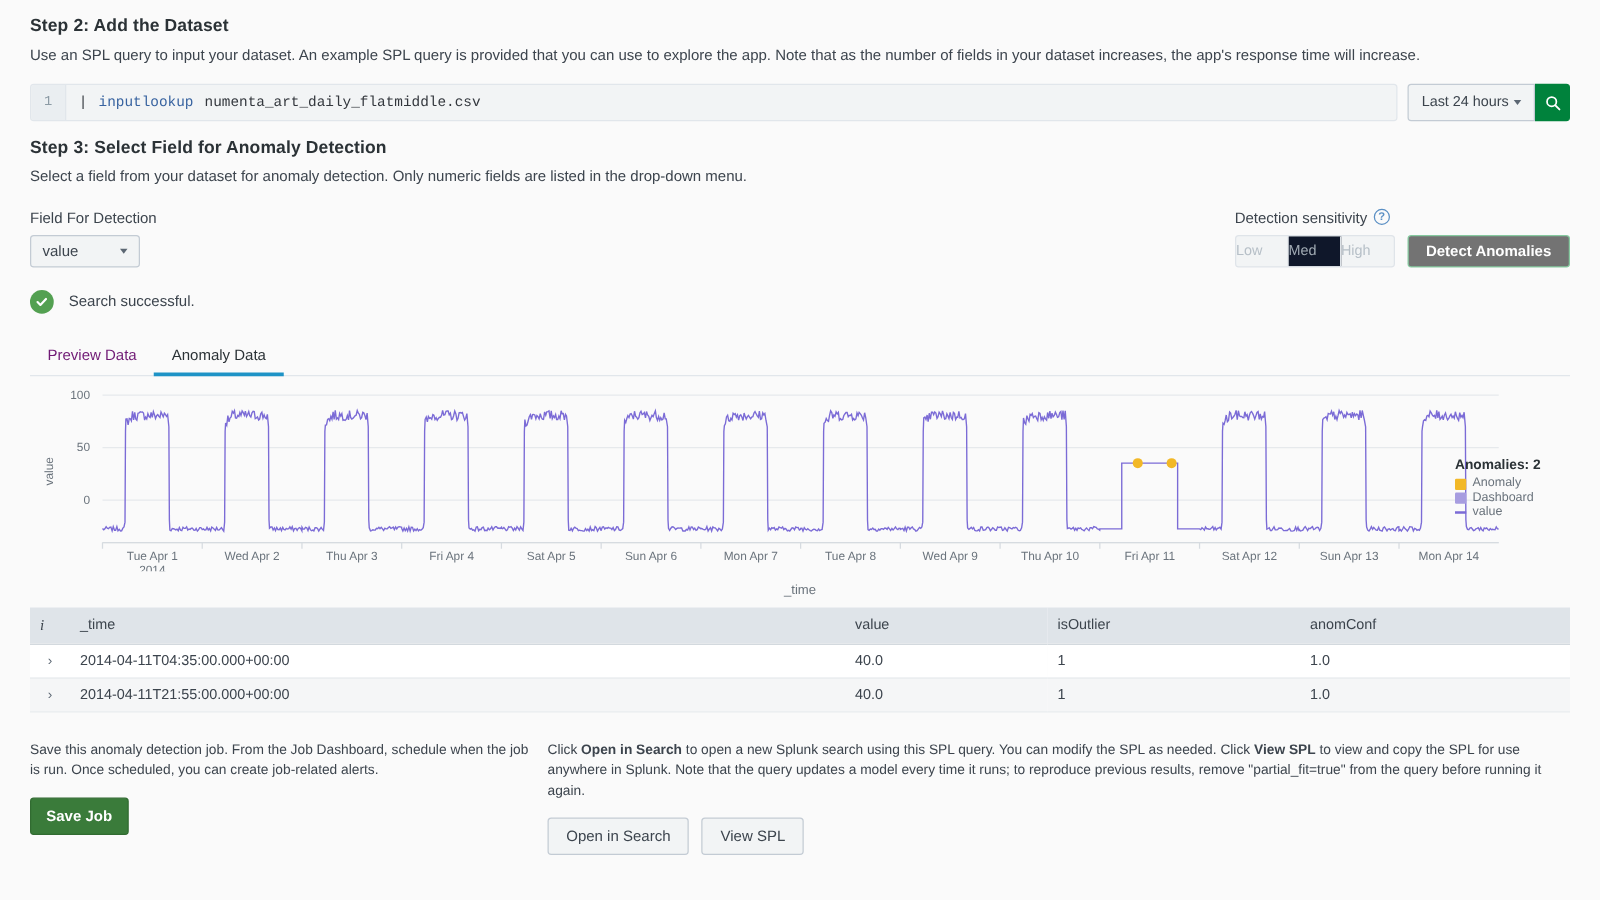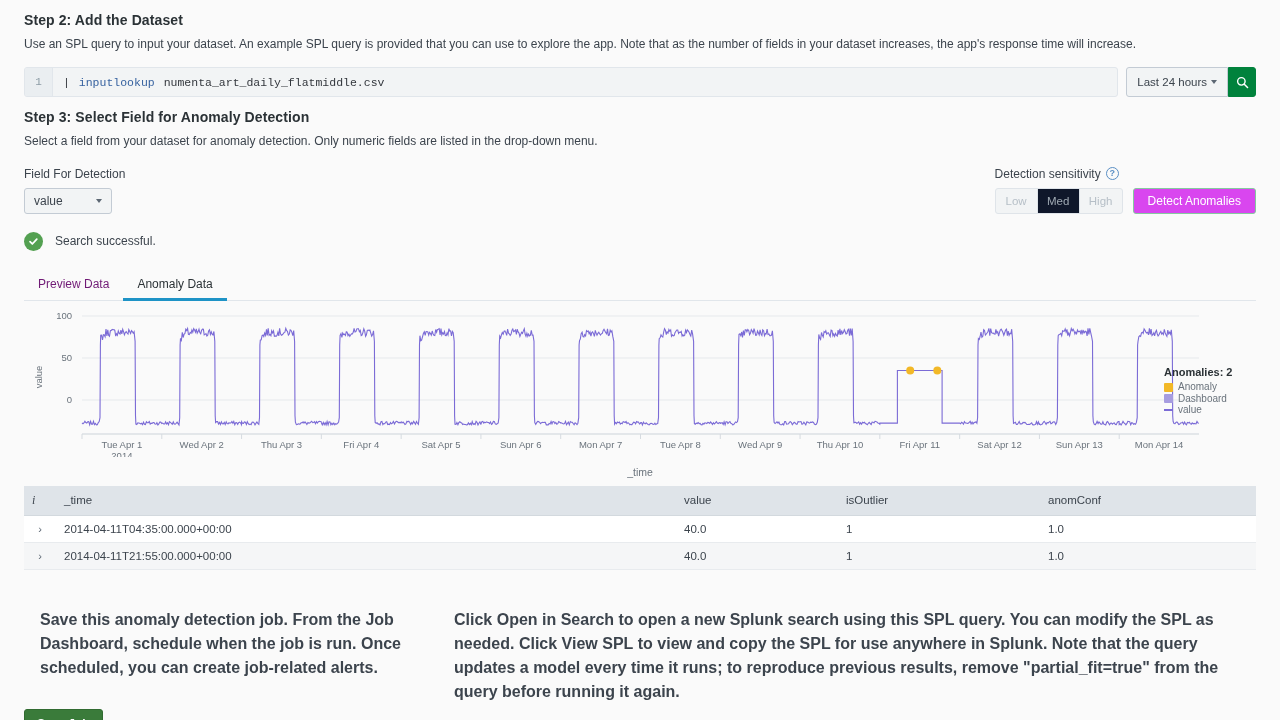--- a/index.html
+++ b/index.html
@@ -78,29 +78,29 @@
     width:13px; height:13px; border-radius:50%;
     border:1px solid #5a8fc4; color:#5a8fc4;
     font-size:9px; line-height:11px; text-align:center; font-weight:bold;
   }
   .sens-controls { display:flex; align-items:center; gap:10px; }
   .segmented {
     display:flex; border:1px solid #dfe4e9; border-radius:3px; overflow:hidden;
     background:#f2f4f5;
   }
   .segmented div {
-    width:42px; height:24px; line-height:24px; text-align:center;
+    width:42px; height:24px; line-height:24px; 
     font-size:11.5px; color:#b6bfc7; border-right:1px solid #dfe4e9;
   }
   .segmented div:last-child { border-right:none; }
   .segmented div.active { background:#0f172a; color:#a0aab3; }
   .detect-btn {
     height:26px; padding:0 14px; line-height:25px;
-    background:#d946ef; border:1px solid #85c99f; border-radius:3px;
-    color:#ffffff; font-size:12px; font-weight:normal; text-align:right;
+    background:#737373; border:1px solid #85c99f; border-radius:3px;
+    color:#ffffff; font-size:12px; font-weight:bold; text-align:right;
   }
 
   
   .status-row { display:flex; align-items:center; gap:12px; margin-top:18px; }
   .status-icon {
     width:19px; height:19px; border-radius:50%; background:#53a051;
     display:flex; align-items:center; justify-content:center;
   }
   .status-text { font-size:12px; color:#3c444d; }
 
@@ -144,21 +144,21 @@
   th.c-value, td.c-value { width:162px; }
   th.c-outlier, td.c-outlier { width:202px; }
   .info-i { font-style:italic; font-family:"Liberation Serif", serif; font-size:12px; color:#3c444d; }
   .chev { color:#5c6773; font-size:11px; }
 
   
   .step4 { margin-top:22px; }
   .step4-cols { display:flex; gap:0; margin-top:8px; }
   .col-left { width:400px; flex:0 0 400px; }
   .col-right { flex:1; padding-left:14px; }
-  .col-left p, .col-right p { font-size:16px; line-height:1.5; margin:16px; color:#3c444d;font-weight:bold; }
+  .col-left p, .col-right p { font-size:11px; line-height:1.5; margin:0; color:#3c444d; }
   .btn-green {
     display:inline-block; margin-top:13px;
     background:#3a7b3a; border:1px solid #316b31; border-radius:3px;
     color:#ffffff; font-size:12px; font-weight:bold; padding:7px 12px;
   }
   .btn-row { display:flex; gap:10px; margin-top:13px; }
   .btn-plain {
     background:#f2f4f5; border:1px solid #c3cbd4; border-radius:3px;
     color:#3c444d; font-size:12px; padding:7px 14px;
   }

